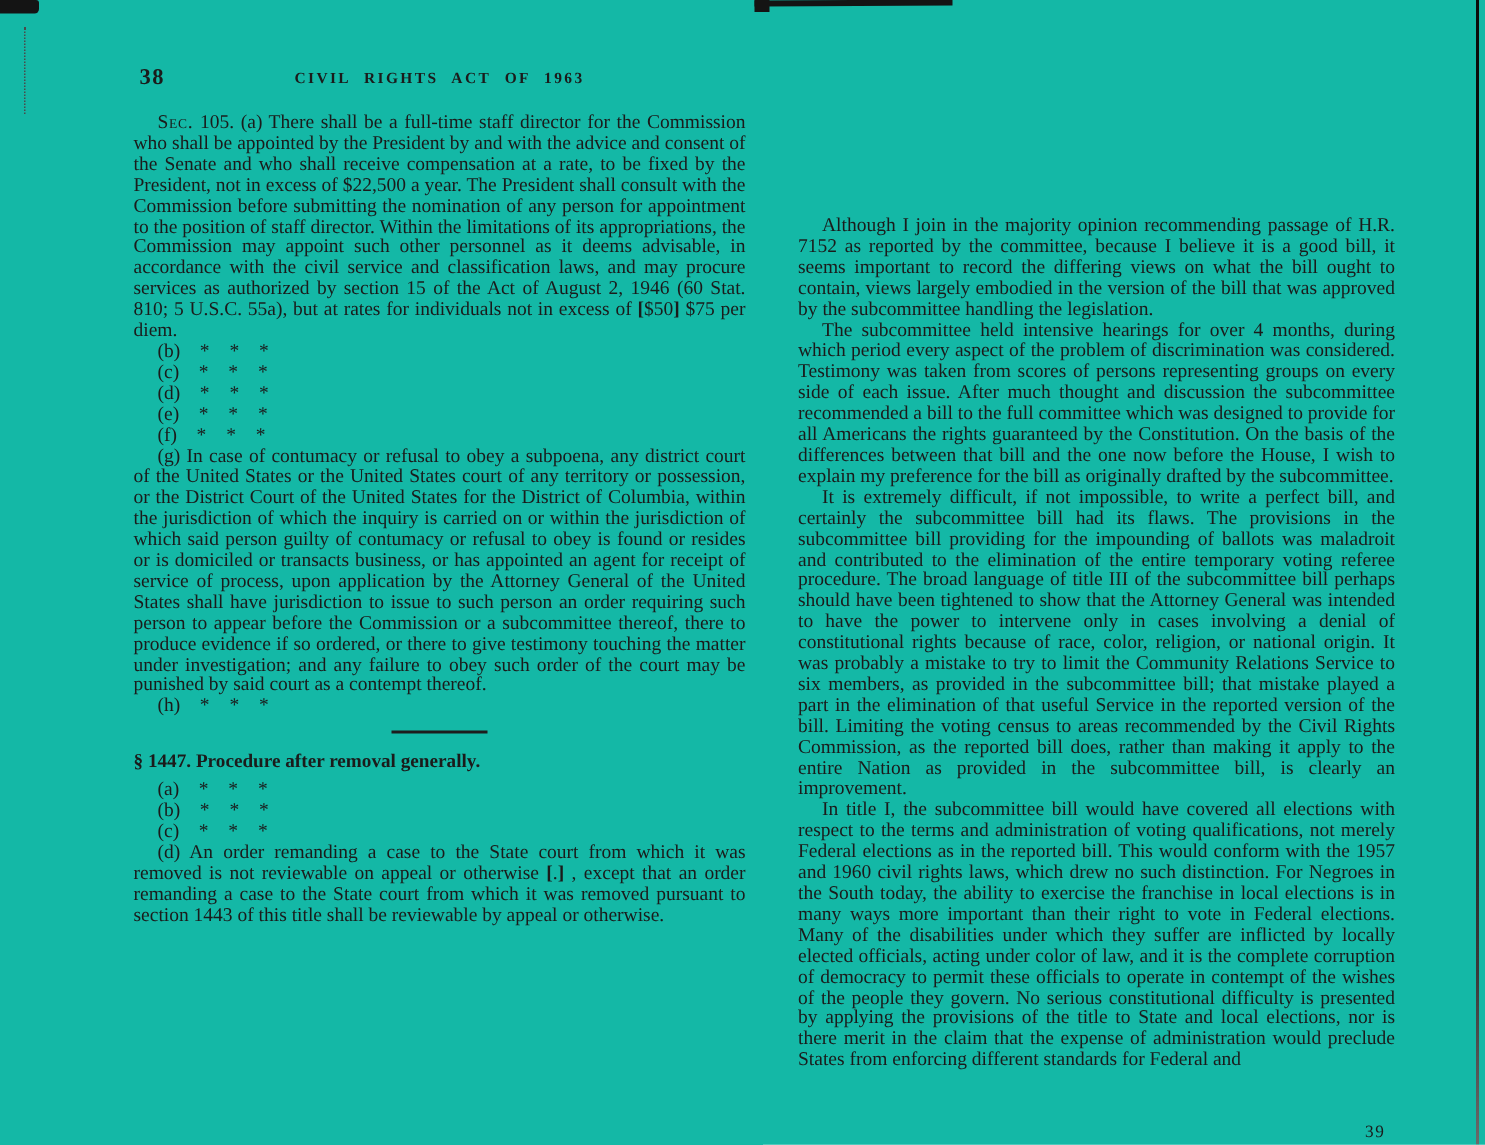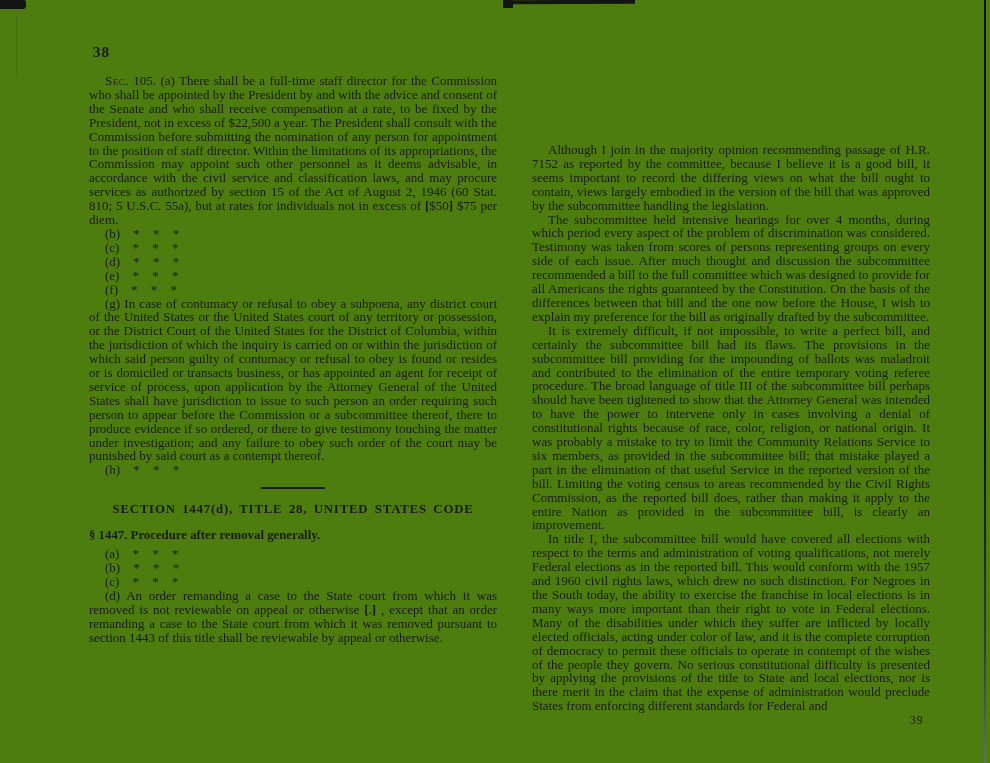--- a/index.html
+++ b/index.html
@@ -1,19 +1,19 @@
 <!DOCTYPE html>
 <html><head>
 <meta charset="utf-8">
 <style>
   html,body{margin:0;padding:0;}
   #scan{
     position:relative;
     width:990px;height:763px;
-    background:#4d7c0f;
+    background:#14b8a6;
     overflow:hidden;
     font-family:"Liberation Serif","DejaVu Serif",serif;
     color:#1b1b1b;
   }
   
   .art{position:absolute;background:#141414;}
   #art-topleft{left:0;top:0;width:26px;height:9px;border-radius:0 2px 3px 0;}
   #art-dotline{left:16px;top:18px;width:0;height:58px;border-left:1.5px dotted #4a4a4a;background:none;}
   #art-topband{left:503px;top:0;width:132px;height:4px;transform:rotate(-0.25deg);}
   #art-topband-end{left:503px;top:0;width:10px;height:8px;}
@@ -32,49 +32,49 @@
   .b{font-weight:900;}
   .sc{font-variant:small-caps;letter-spacing:0.5px;}
   #divider{width:64px;border:none;border-top:2px solid #1d1d1d;margin:10px auto 0;}
   #section-heading{margin:13px 0 0;text-align:center;font-size:12.8px;font-weight:700;letter-spacing:0.8px;word-spacing:2.5px;}
   #sub-heading{margin:11px 0 4px;font-size:12.8px;font-weight:700;}
   #left-body2{margin-top:3px;}
   
   #page-right{position:absolute;left:532px;top:131px;width:398px;}
   #right-heading{text-align:center;font-size:12.2px;letter-spacing:1.1px;word-spacing:3px;line-height:15.5px;}
   #right-body{margin-top:12px;}
-  #right-pagenum{position:absolute;left:378px;top:583px;font-size:11.5px;letter-spacing:1px;}
+  #right-pagenum{position:absolute;left:378px;top:618px;font-size:11.5px;letter-spacing:1px;}
 </style>
 </head>
 <body>
 
 <div id="scan">
 
   <div class="art" id="art-topleft"></div>
   <div class="art" id="art-dotline"></div>
   <div class="art" id="art-topband"></div>
   <div class="art" id="art-topband-end"></div>
   <div class="art" id="art-rightline"></div>
 
   <div id="page-left">
     <div id="left-header">
       <span id="left-pagenum">38</span>
+      <span id="left-runhead">CIVIL RIGHTS ACT OF 1963</span>
     </div>
     <div class="body" id="left-body1">
         <p class="ind"><span class="sc">Sec.</span><span> 105. (a) There shall be a full-time staff director for the Commission who shall be appointed by the President by and with the advice and consent of the Senate and who shall receive compensation at a rate, to be fixed by the President, not in excess of $22,500 a year. The President shall consult with the Commission before submitting the nomination of any person for appointment to the position of staff director. Within the limitations of its appropriations, the Commission may appoint such other personnel as it deems advisable, in accordance with the civil service and classification laws, and may procure services as authorized by section 15 of the Act of August 2, 1946 (60 Stat. 810; 5 U.S.C. 55a), but at rates for individuals not in excess of </span><span class="b">[</span><span>$50</span><span class="b">]</span><span> </span><span class="i">$75</span><span> per diem.</span></p>
         <p class="stars"><span>(b)</span><span class="st">* * *</span></p>
         <p class="stars"><span>(c)</span><span class="st">* * *</span></p>
         <p class="stars"><span>(d)</span><span class="st">* * *</span></p>
         <p class="stars"><span>(e)</span><span class="st">* * *</span></p>
         <p class="stars"><span>(f)</span><span class="st">* * *</span></p>
         <p class="ind"><span>(g) In case of contumacy or refusal to obey a subpoena, any district court of the United States or the United States court of any territory or possession, or the District Court of the United States for the District of Columbia, within the jurisdiction of which the inquiry is carried on or within the jurisdiction of which said person guilty of contumacy or refusal to obey is found or resides or </span><span class="i">is domiciled or transacts business, or has appointed an agent for receipt of service of process,</span><span> upon application by the Attorney General of the United States shall have jurisdiction to issue to such person an order requiring such person to appear before the Commission or a subcommittee thereof, there to produce evidence if so ordered, or there to give testimony touching the matter under investigation; and any failure to obey such order of the court may be punished by said court as a contempt thereof.</span></p>
         <p class="stars"><span>(h)</span><span class="st">* * *</span></p>
       </div>
     <hr id="divider">
-    <div id="section-heading">SECTION 1447(d), TITLE 28, UNITED STATES CODE</div>
     <div id="sub-heading">§ 1447. Procedure after removal generally.</div>
     <div class="body" id="left-body2">
         <p class="stars"><span>(a)</span><span class="st">* * *</span></p>
         <p class="stars"><span>(b)</span><span class="st">* * *</span></p>
         <p class="stars"><span>(c)</span><span class="st">* * *</span></p>
         <p class="ind"><span>(d) An order remanding a case to the State court from which it was removed is not reviewable on appeal or otherwise </span><span class="b">[</span><span>.</span><span class="b">]</span><span> , </span><span class="i">except that an order remanding a case to the State court from which it was removed pursuant to section 1443 of this title shall be reviewable by appeal or otherwise.</span></p>
       </div>
   </div>
 
   <div id="page-right">

